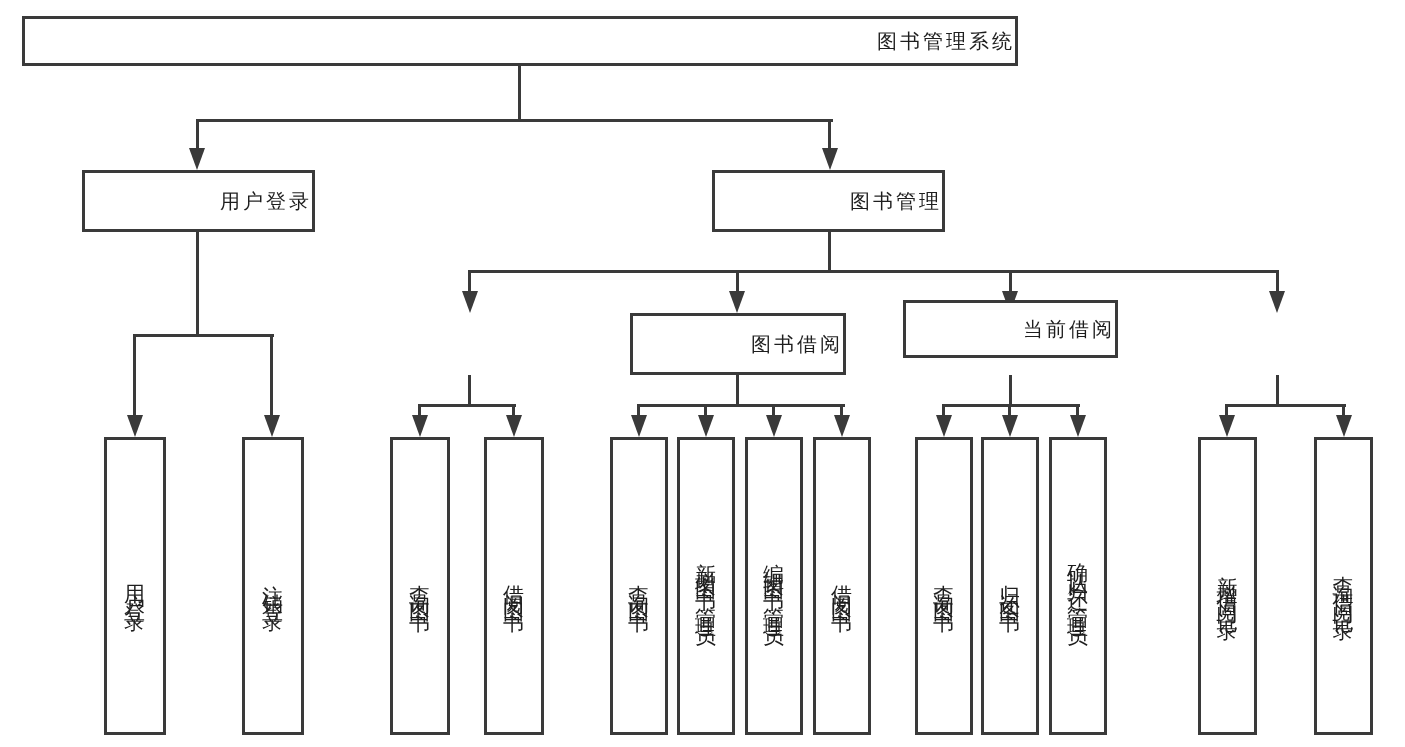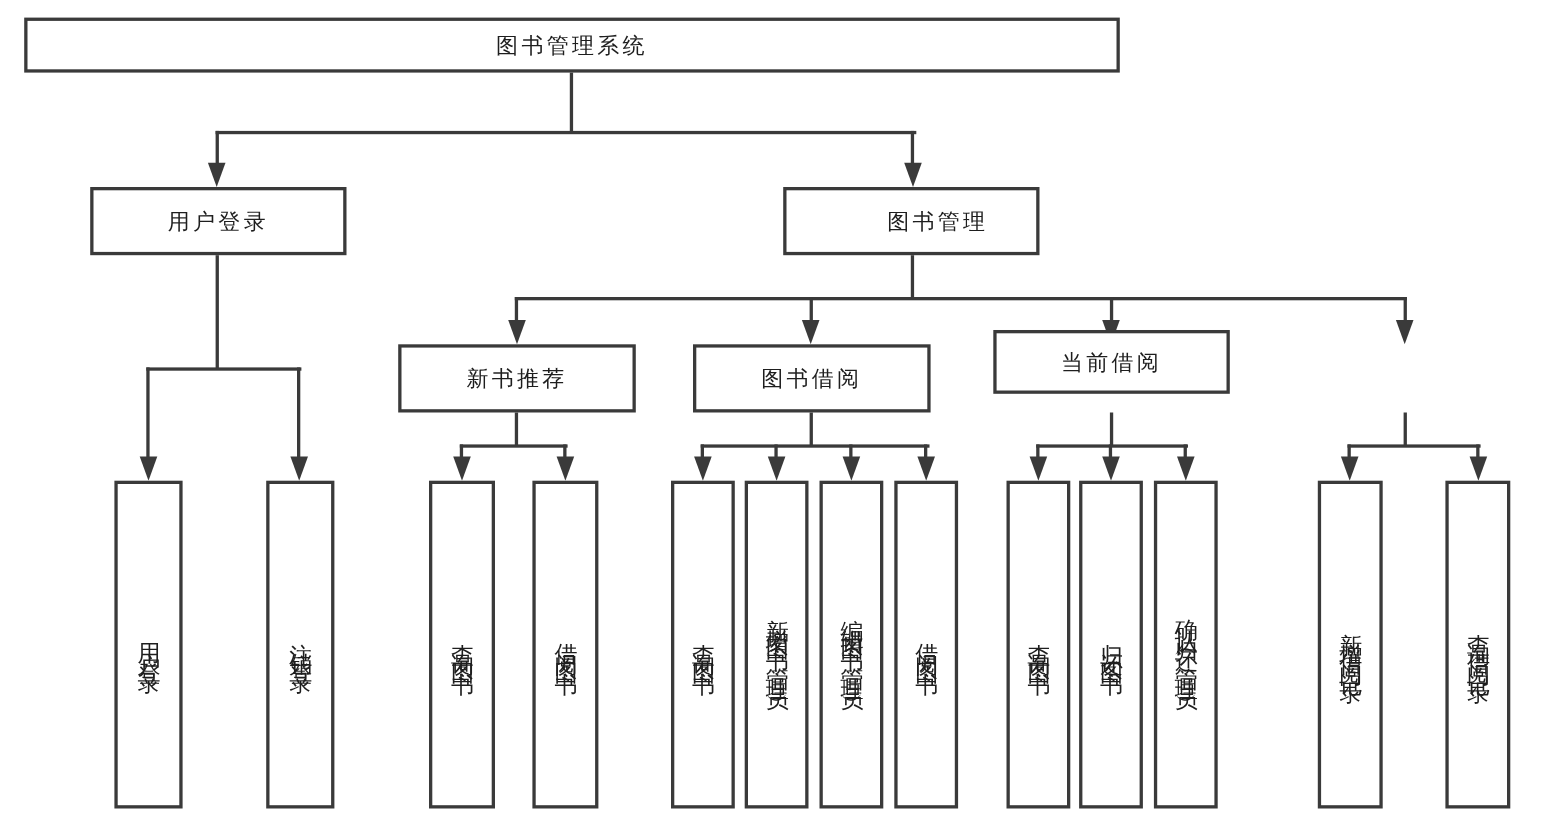--- a/index.html
+++ b/index.html
@@ -3,21 +3,21 @@
 <meta charset="utf-8">
 <style>
   :root{
     --line:#3a3a3a; --text:#1e1e1e; --watermark:#b0b0b0; --background:#ffffff;
   }
   *{box-sizing:border-box; margin:0; padding:0;}
   body{font-family:"Liberation Sans", sans-serif; background:#fff;}
   #stage{position:relative; width:1405px; height:747px; background:var(--background); overflow:hidden;}
 
   .hbox{position:absolute; border:3px solid var(--line); background:#fff;
-        display:flex; align-items:center; justify-content:center;}
+        display:flex; align-items:center; justify-content:flex-end;}
   .hbox span{font-size:20px; letter-spacing:3px; color:var(--text); white-space:nowrap;}
 
   .vbox{position:absolute; border:3px solid var(--line); background:#fff;
         display:flex; align-items:center; justify-content:center;}
   .vbox span{writing-mode:vertical-rl; text-orientation:mixed; font-size:21px;
              letter-spacing:9px; line-height:1.1; color:var(--text);}
 
   .ln{position:absolute; background:var(--line);}
   .arw{position:absolute; width:0; height:0;
        border-left:8px solid transparent; border-right:8px solid transparent;
@@ -60,23 +60,20 @@
   <div class="ln" style="left:468px;top:270px;width:811px;height:3px;"></div>
   <div class="ln" style="left:468px;top:270px;width:3px;height:25px;"></div>
   <div class="arw" style="left:462px;top:291px;"></div>
   <div class="ln" style="left:736px;top:270px;width:3px;height:25px;"></div>
   <div class="arw" style="left:729px;top:291px;"></div>
   <div class="ln" style="left:1009px;top:270px;width:3px;height:25px;"></div>
   <div class="arw" style="left:1002px;top:291px;"></div>
   <div class="ln" style="left:1276px;top:270px;width:3px;height:25px;"></div>
   <div class="arw" style="left:1269px;top:291px;"></div>
 
-  <div class="hbox" style="left:362px;top:313px;width:216px;height:62px;">
-    <span>新书推荐</span>
-  </div>
   <div class="hbox" style="left:630px;top:313px;width:216px;height:62px;font-family:Liberation Serif, serif;">
     <span>图书借阅</span>
   </div>
   <div class="hbox" style="left:903px;top:300px;width:215px;height:58px;">
     <span>当前借阅</span>
   </div>
 
   <div class="ln" style="left:468px;top:375px;width:3px;height:31px;"></div>
   <div class="ln" style="left:418px;top:404px;width:98px;height:3px;"></div>
   <div class="ln" style="left:418px;top:404px;width:3px;height:13px;"></div>

